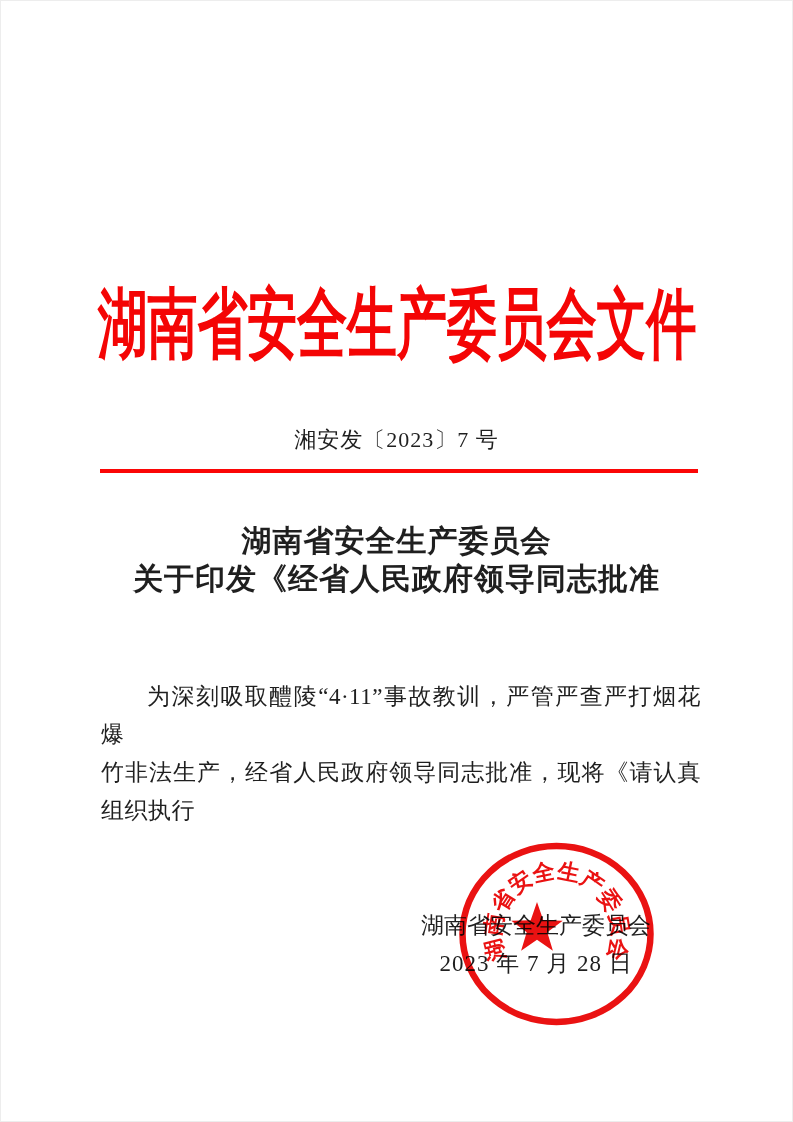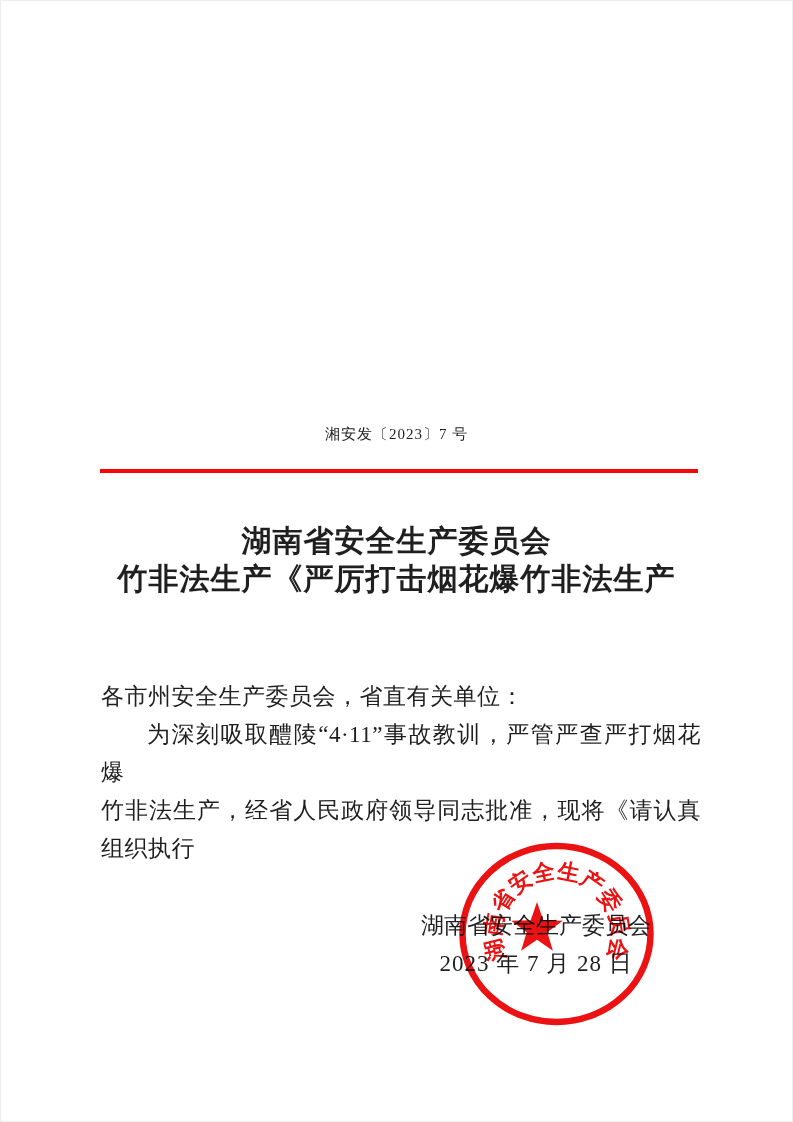--- a/index.html
+++ b/index.html
@@ -30,21 +30,21 @@
     font-size:58px;font-weight:bold;
     color:var(--header_red);
     transform:scale(0.86,1.32);
     transform-origin:center top;
     letter-spacing:0px;
   }
   
   .doc-number{
     position:absolute;top:424px;left:0;width:100%;
     text-align:center;
-    font-size:15px;
+    font-size:22px;
     letter-spacing:1px;
   }
   
   .red-rule{
     position:absolute;top:468px;left:99px;
     width:598px;height:4px;
     background:var(--separator_red);
   }
   
   .notice-title{
@@ -83,32 +83,34 @@
     font-size:22px;
     fill:var(--seal_red);
     letter-spacing:0.5px;
   }
 </style>
 </head>
 <body>
 
 <div class="page">
 
+  <div class="masthead">
+    <span class="stretch">湖南省安全生产委员会文件</span>
+  </div>
 
   <div class="doc-number">湘安发〔2023〕7 号</div>
 
   <div class="red-rule"></div>
 
   <div class="notice-title">
     <div>湖南省安全生产委员会</div>
-    <div>竹非法生产《严厉打击烟花爆竹非法生产</div>
+    <div>关于印发《经省人民政府领导同志批准</div>
   </div>
 
   <div class="body-text">
-    <div>各市州安全生产委员会，省直有关单位：</div>
     <div class="indent">为深刻吸取醴陵“4·11”事故教训，严管严查严打烟花爆</div>
     <div>竹非法生产，经省人民政府领导同志批准，现将《请认真组织执行</div>
   </div>
 
   <div class="signature">
     <div>湖南省安全生产委员会</div>
     <div class="date">2023 年 7 月 28 日</div>
   </div>
 
   <div class="seal">

